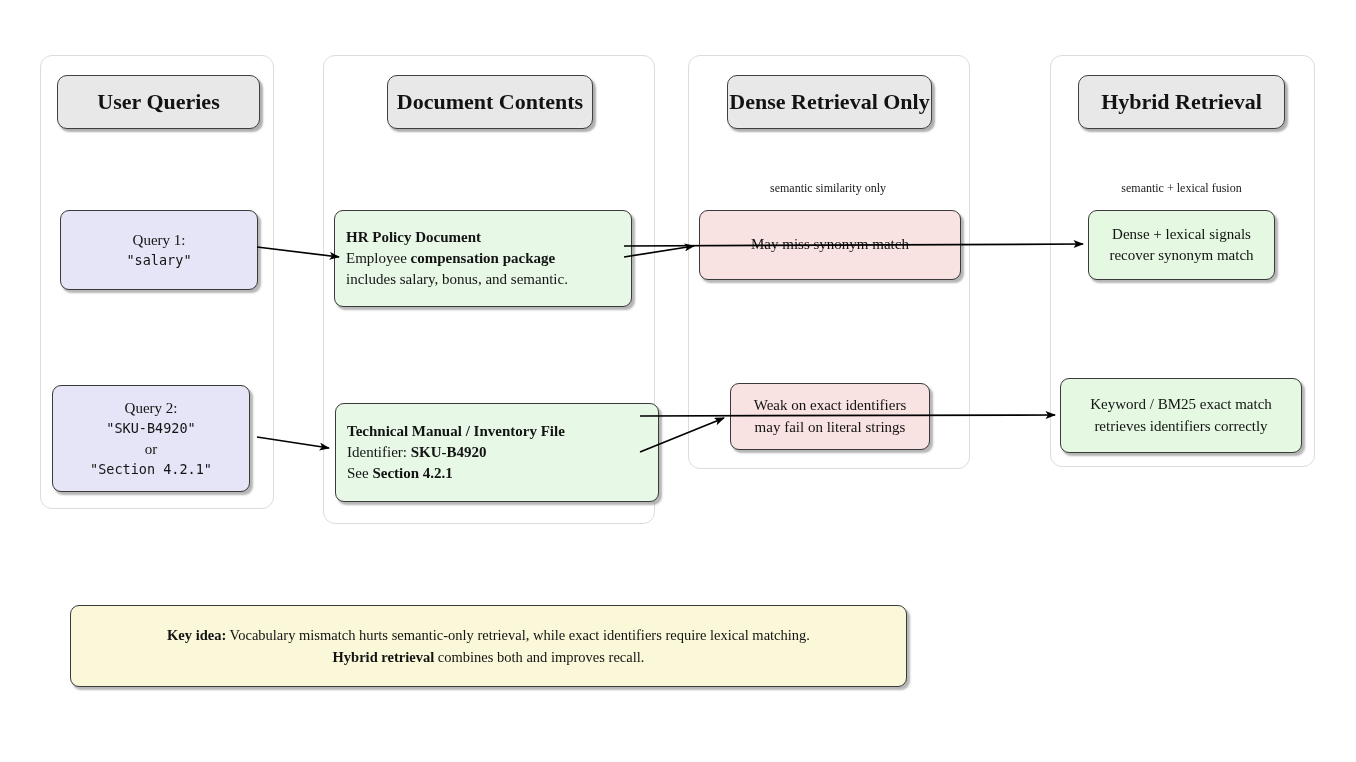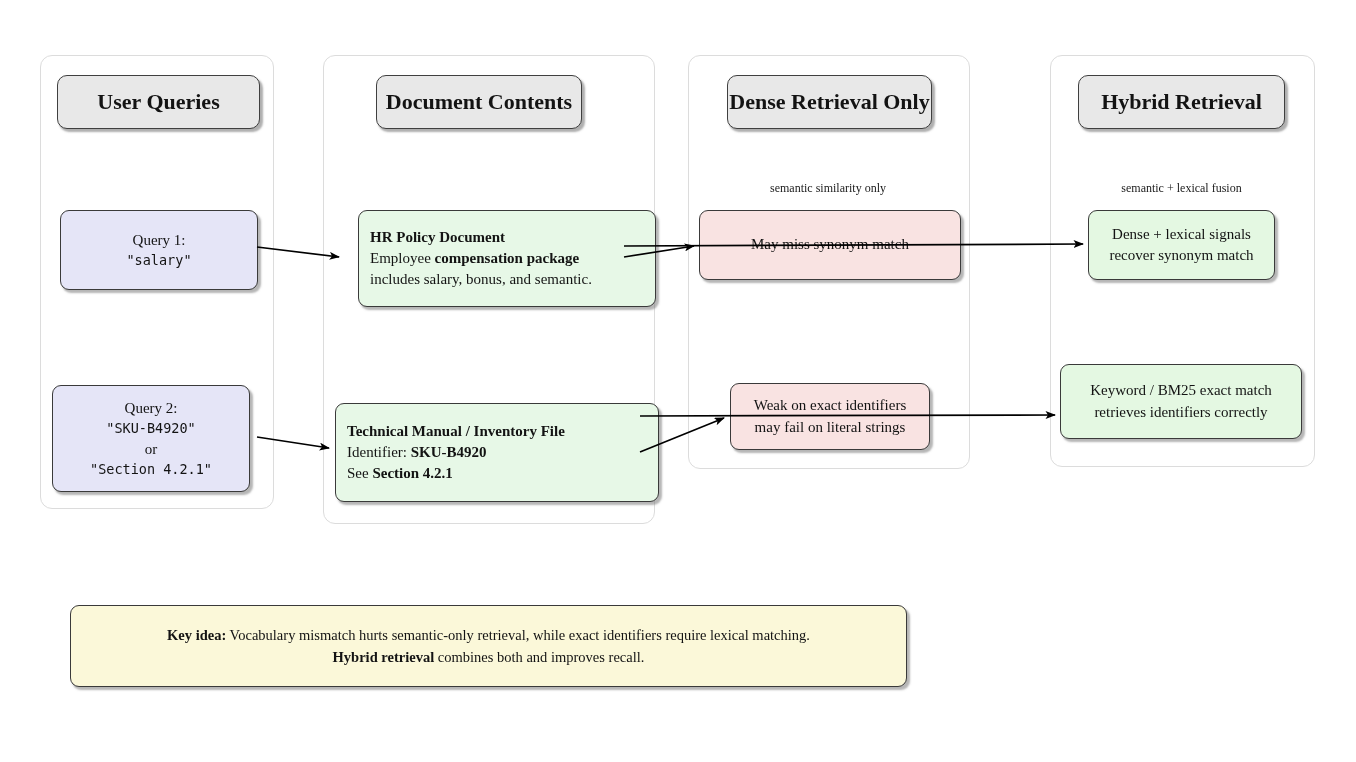--- a/index.html
+++ b/index.html
@@ -48,21 +48,21 @@
 <body>
 
 <div class="col" style="left:40px;top:55px;width:232px;height:452px;"></div>
 <div class="col" style="left:323px;top:55px;width:330px;height:467px;"></div>
 <div class="col" style="left:688px;top:55px;width:280px;height:412px;"></div>
 <div class="col" style="left:1050px;top:55px;width:263px;height:410px;"></div>
 
 <div class="hdr" style="left:57px;top:75px;width:201px;">
   <span>User Queries</span>
 </div>
-<div class="hdr" style="left:376px;top:75px;width:204px;align-items:center;">
+<div class="hdr" style="left:387px;top:75px;width:204px;align-items:center;">
   <span>Document Contents</span>
 </div>
 <div class="hdr" style="left:727px;top:75px;width:203px;">
   <span>Dense Retrieval Only</span>
 </div>
 <div class="hdr" style="left:1078px;top:75px;width:205px;">
   <span>Hybrid Retrieval</span>
 </div>
 
 <div class="note" style="left:688px;top:181px;width:280px;">semantic similarity only</div>
@@ -72,21 +72,21 @@
   <span class="ln">Query 1:</span>
   <span class="ln mono">"salary"</span>
 </div>
 <div class="box center query-box" style="left:52px;top:385px;width:196px;height:105px;">
   <span class="ln">Query 2:</span>
   <span class="ln mono">"SKU-B4920"</span>
   <span class="ln">or</span>
   <span class="ln mono">"Section 4.2.1"</span>
 </div>
 
-<div class="box left doc-box" style="left:358px;top:210px;width:277px;height:95px;">
+<div class="box left doc-box" style="left:334px;top:210px;width:277px;height:95px;">
   <span class="ln b">HR Policy Document</span>
   <span class="ln"><span>Employee </span><span class="b">compensation package</span></span>
   <span class="ln">includes salary, bonus, and semantic.</span>
 </div>
 <div class="box left doc-box" style="left:335px;top:403px;width:303px;height:97px;">
   <span class="ln b">Technical Manual / Inventory File</span>
   <span class="ln"><span>Identifier: </span><span class="b">SKU-B4920</span></span>
   <span class="ln"><span>See </span><span class="b">Section 4.2.1</span></span>
 </div>
 
@@ -95,21 +95,21 @@
 </div>
 <div class="box center dense-box" style="left:730px;top:383px;width:198px;height:65px;">
   <span class="ln">Weak on exact identifiers</span>
   <span class="ln">may fail on literal strings</span>
 </div>
 
 <div class="box center hybrid-box" style="left:1088px;top:210px;width:185px;height:68px;">
   <span class="ln">Dense + lexical signals</span>
   <span class="ln">recover synonym match</span>
 </div>
-<div class="box center hybrid-box" style="left:1060px;top:364px;width:240px;height:73px;">
+<div class="box center hybrid-box" style="left:1060px;top:378px;width:240px;height:73px;">
   <span class="ln">Keyword / BM25 exact match</span>
   <span class="ln">retrieves identifiers correctly</span>
 </div>
 
 <div class="key-box" style="left:70px;top:605px;width:835px;height:80px;">
   <span class="ln"><span class="b">Key idea:</span><span> Vocabulary mismatch hurts semantic-only retrieval, while exact identifiers require lexical matching.</span></span>
   <span class="ln"><span class="b">Hybrid retrieval</span><span> combines both and improves recall.</span></span>
 </div>
 
 <svg id="arrows" width="1356" height="762" viewBox="0 0 1356 762">

